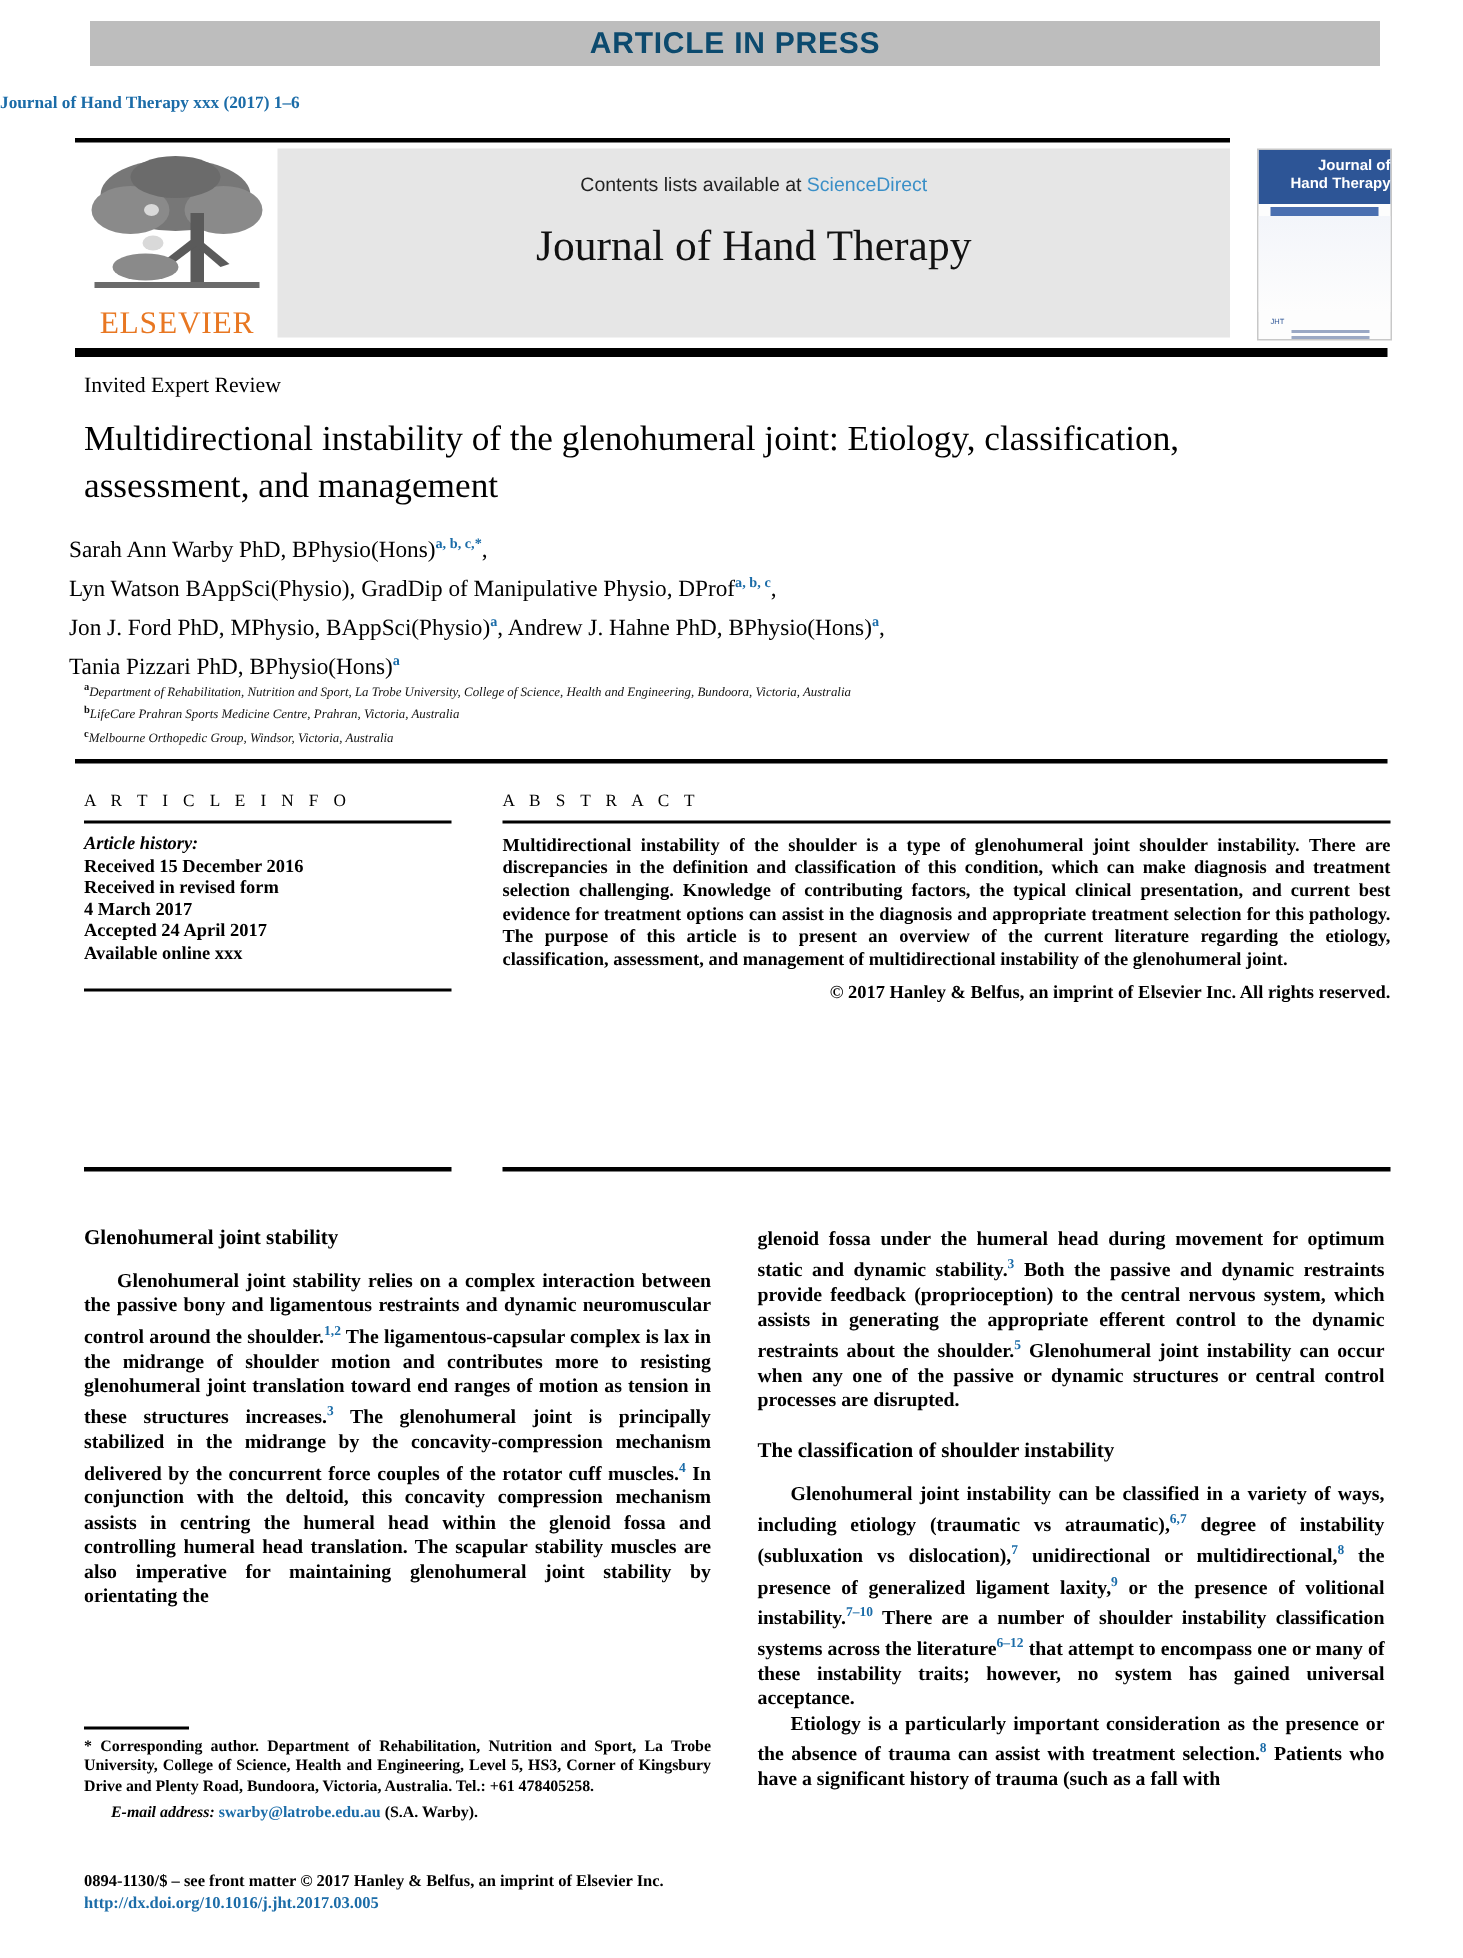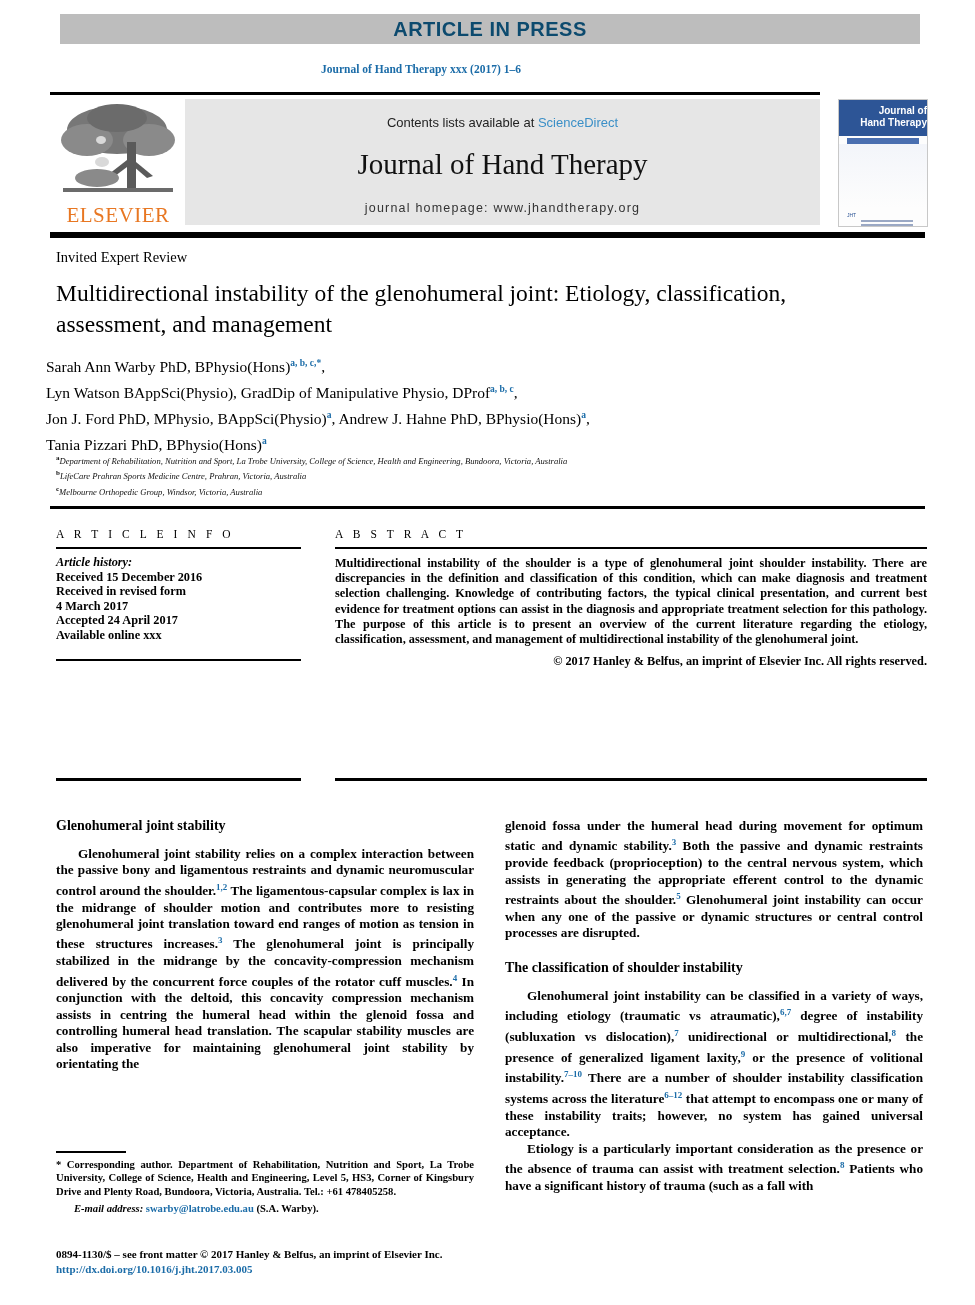--- a/index.html
+++ b/index.html
@@ -40,26 +40,25 @@
     letter-spacing: 0.5px;
     color: #0c4a6e;
   }
 
   
   .cite-line {
     position: absolute;
     left: 0;
     top: 63px;
     width: 810px;
-    text-align: center;
+    text-align: left;
     font-family: "Liberation Serif", serif;
     font-weight: bold;
     font-size: 11.5px;
     color: #1b6ca8;
-    padding-left: 16px;
   }
   .rule-top {
     position: absolute;
     left: 50px;
     top: 92px;
     width: 770px;
     height: 3px;
     background: #000;
   }
   .rule-bottom {
@@ -409,21 +408,20 @@
       </g>
     </svg>
     <div class="elsevier-word">ELSEVIER</div>
   </div>
 
   <div class="journal-box">
     <div class="contents-line">
       <span>Contents lists available at </span><span class="sd-link">ScienceDirect</span>
     </div>
     <div class="journal-title">Journal of Hand Therapy</div>
-    <div class="homepage-line">journal homepage: www.jhandtherapy.org</div>
   </div>
 
   <div class="cover-thumb">
     <div class="cover-band">
       <div>Journal of</div>
       <div>Hand Therapy</div>
     </div>
     <div class="cover-subband"></div>
     <div class="cover-body"></div>
     <div class="cover-foot">JHT</div>

